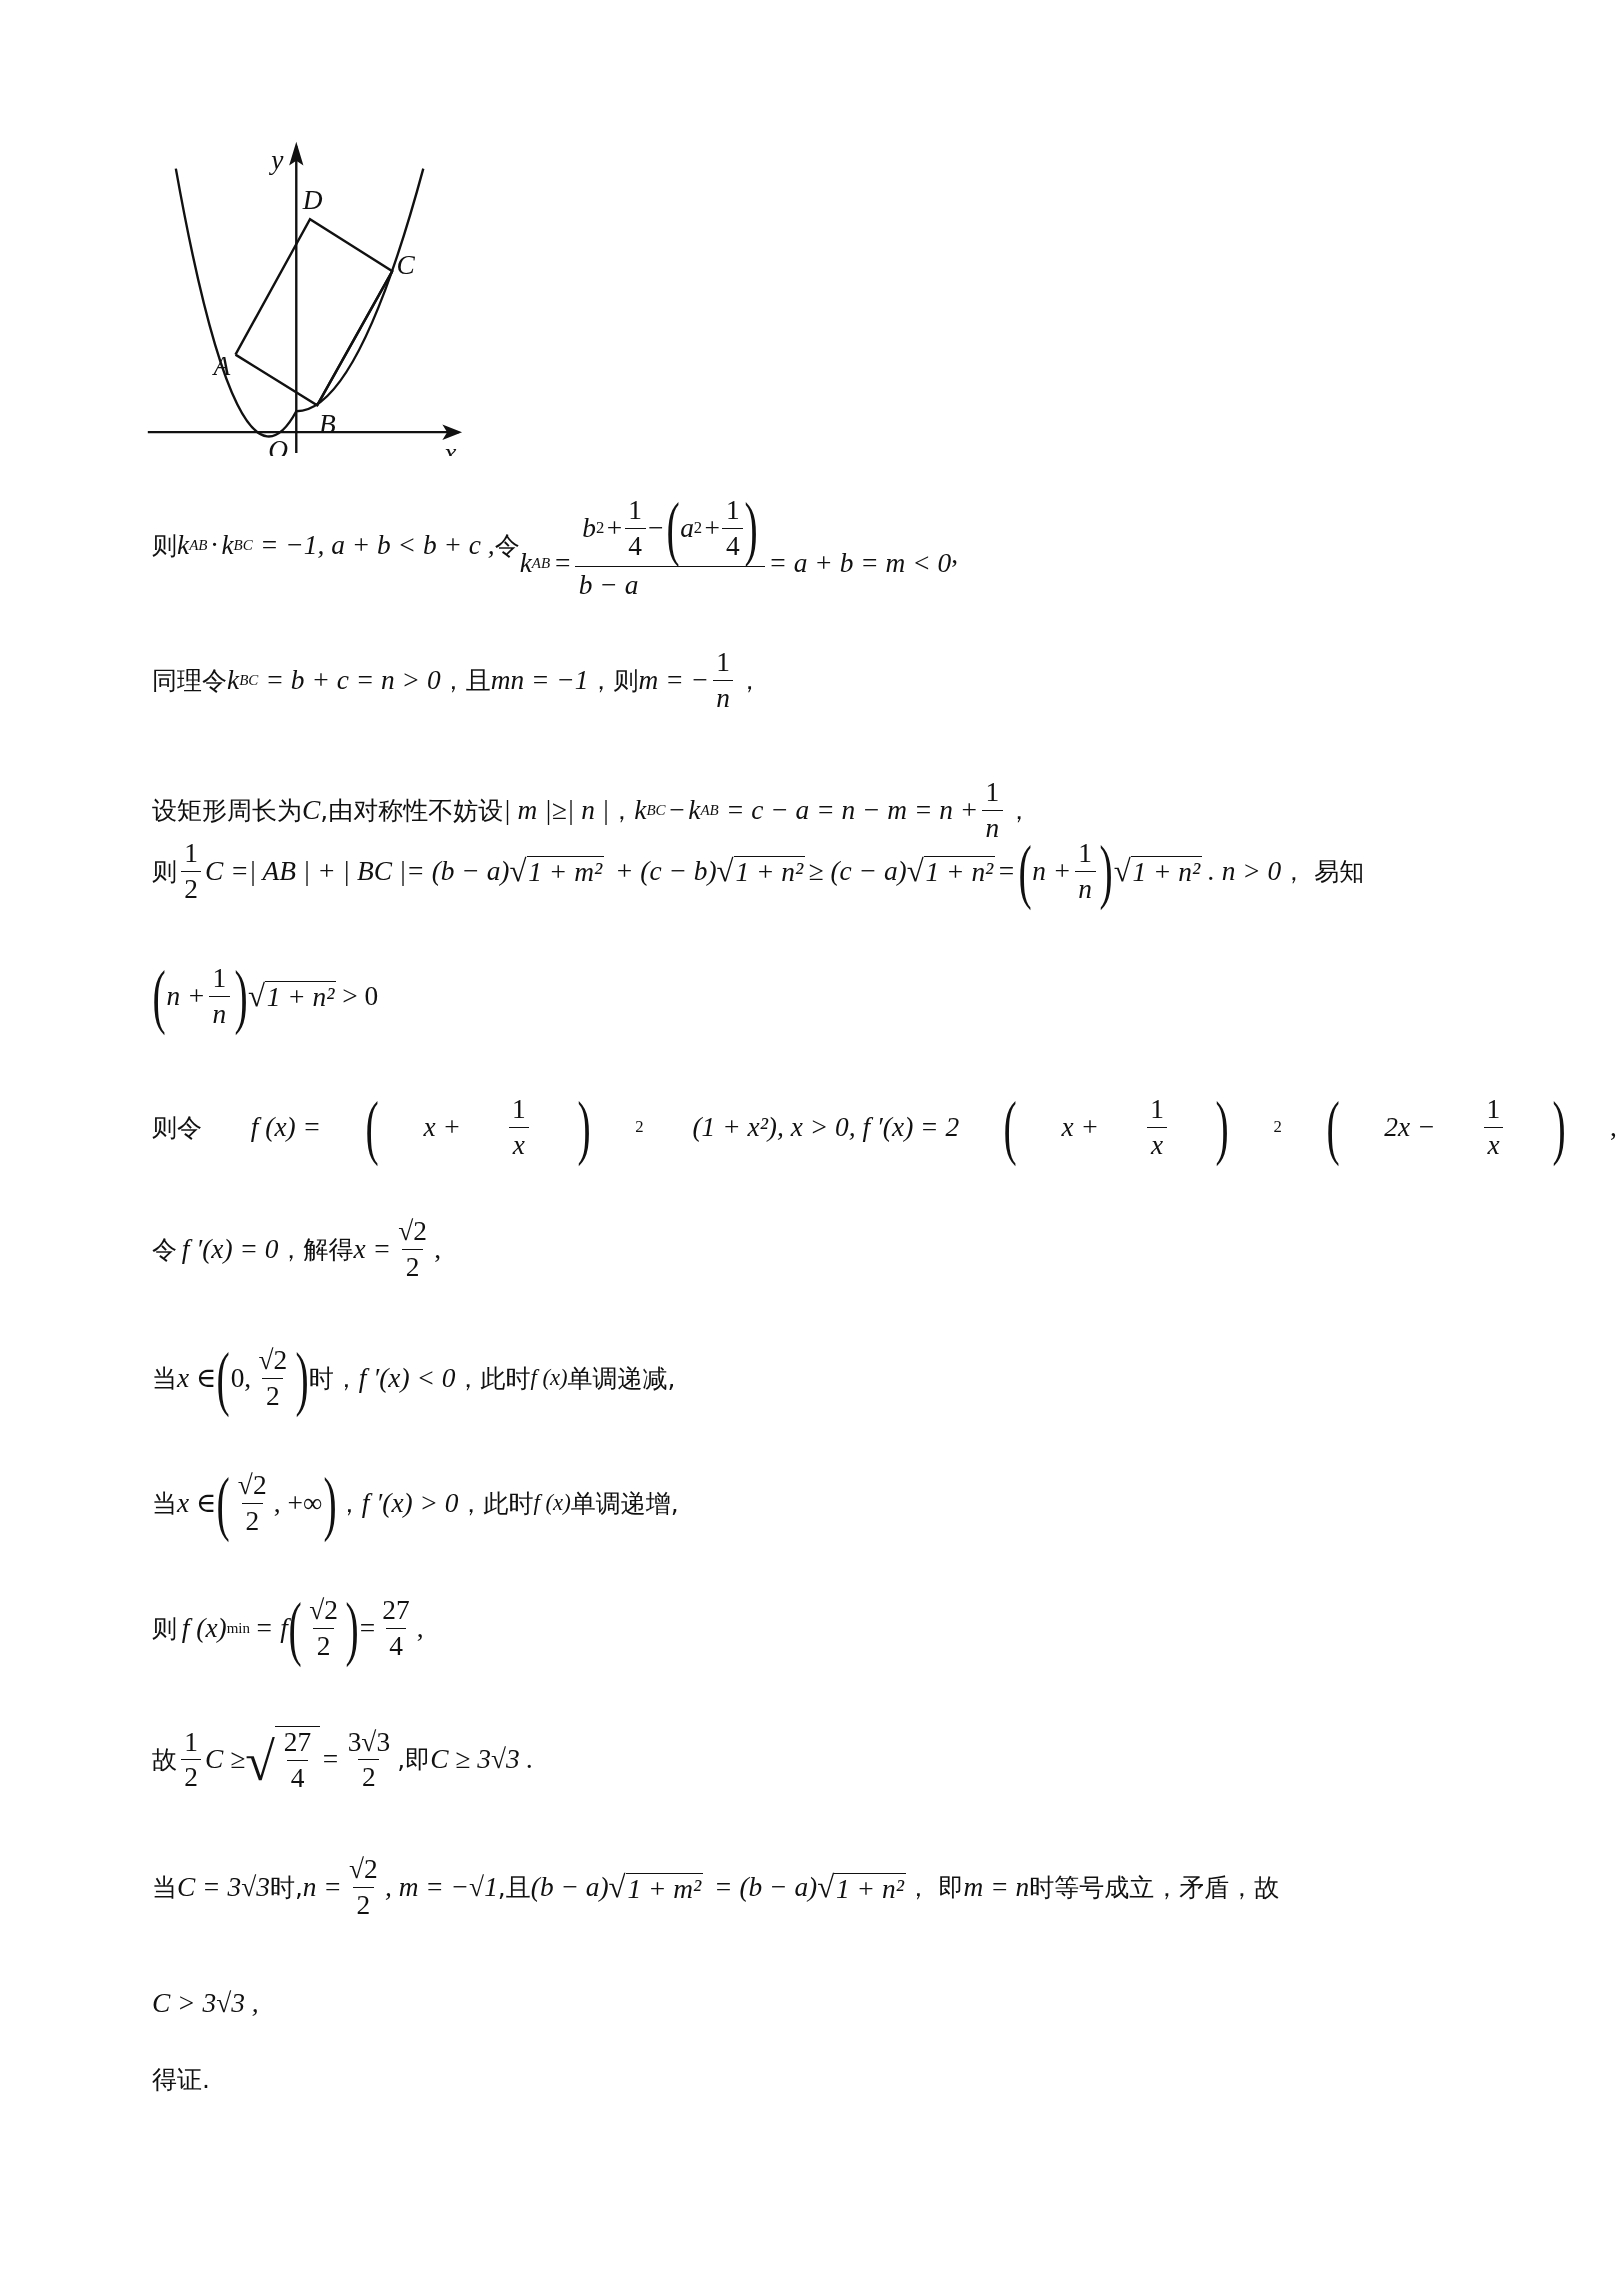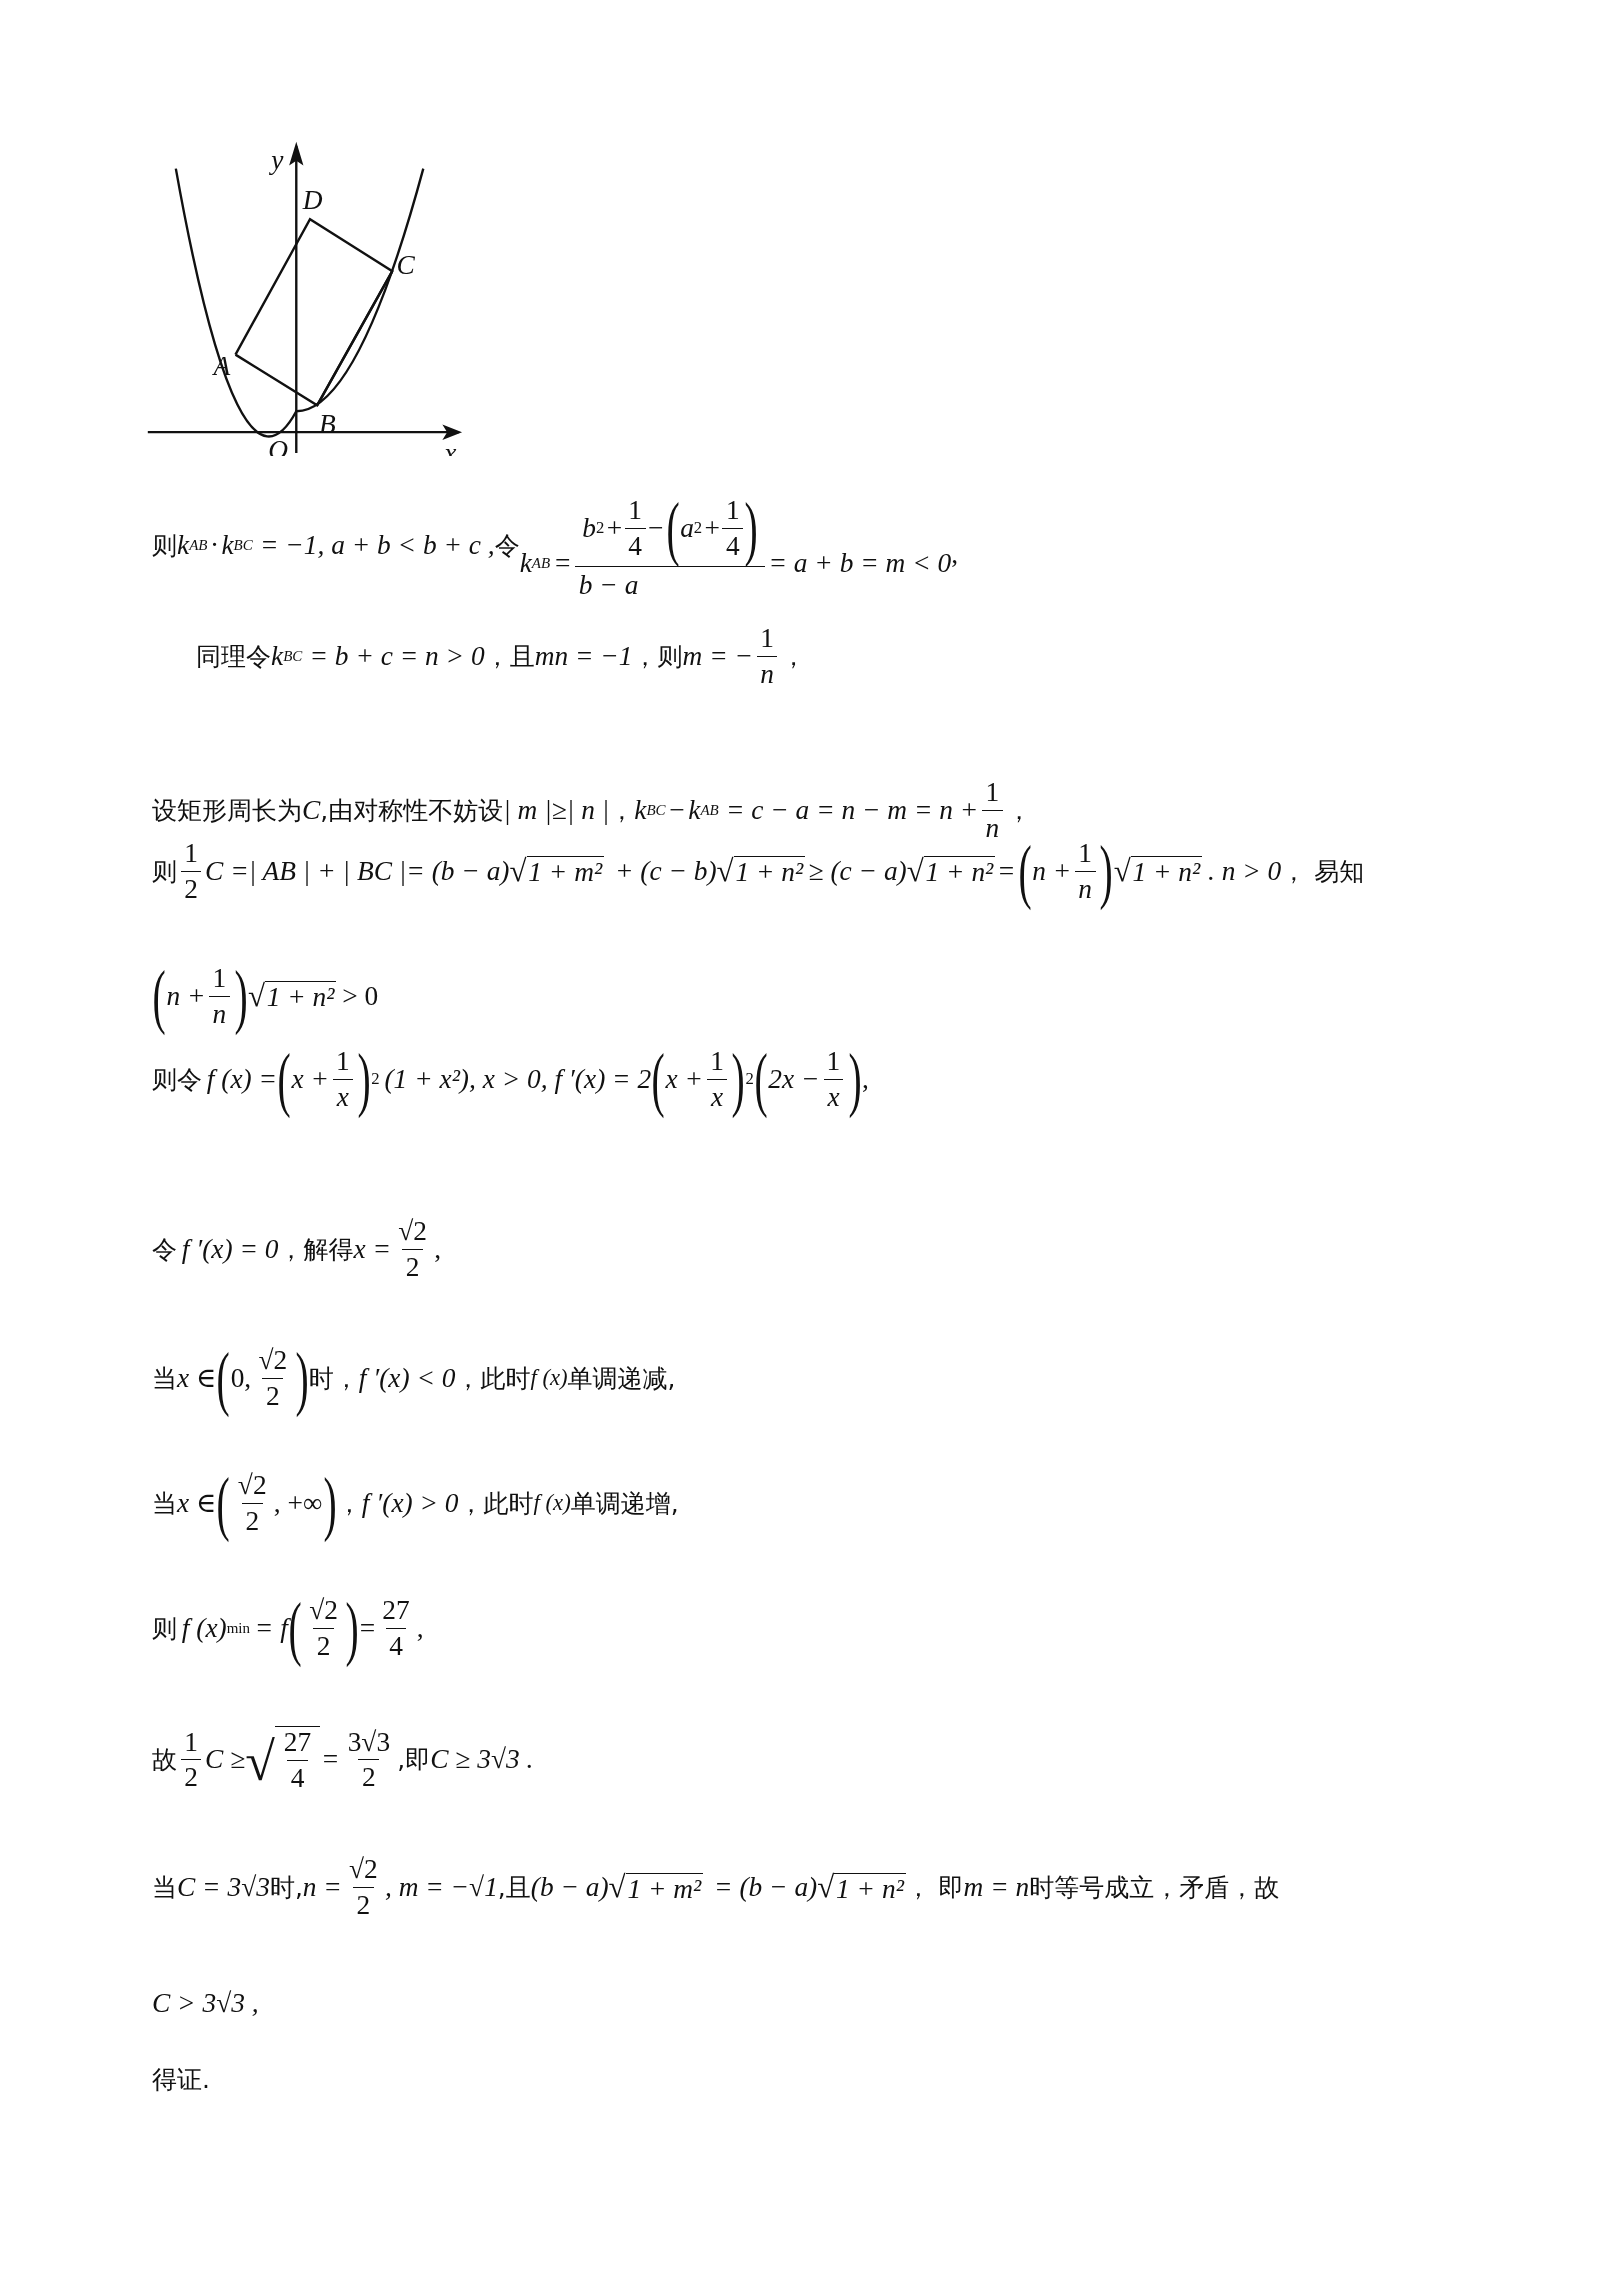--- a/index.html
+++ b/index.html
@@ -81,21 +81,21 @@
           </span>
         <span class="big-paren">)</span>
       </span>
       <span class="den m" style="width:100%;">b − a</span>
     </span>
     <span class="m" style="margin-left:3.6px;">= a + b = m &lt; 0</span>
     <span style="margin-top:-18px;">,</span>
   </span>
 </div>
 
-<div class="line" style="top:623px;margin-left:44px;">
+<div class="line" style="top:647px;">
   <span class="cjk">同理令</span>
   <span class="m">k</span>
     <span class="sub">BC</span>
   <span class="sp"></span>
     <span class="m">= b + c = n &gt; 0</span>
   <span class="cjk">，且</span>
   <span class="m">mn = −1</span>
   <span class="cjk">，则</span>
   <span class="m">m = −</span>
   <span class="frac">
@@ -170,21 +170,21 @@
       <span class="den m">n</span>
     </span>
   <span class="big-paren">)</span>
   <span class="sqrt">
       <span class="rad">√</span>
       <span class="under m">1 + n²</span>
     </span>
   <span class="r" style="margin-left:6px;">&gt; 0</span>
 </div>
 
-<div class="line" style="top:1043px;">
+<div class="line" style="top:1091px;gap:44px;">
   <span class="cjk">则令</span>
   <span class="m" style="margin-left:4.8px;">f (x) =</span>
   <span class="big-paren">(</span>
   <span class="m">x +</span>
   <span class="frac">
       <span class="num">1</span>
       <span class="den m">x</span>
     </span>
   <span class="big-paren">)</span>
     <span class="sup" style="vertical-align:30px;">2</span>

